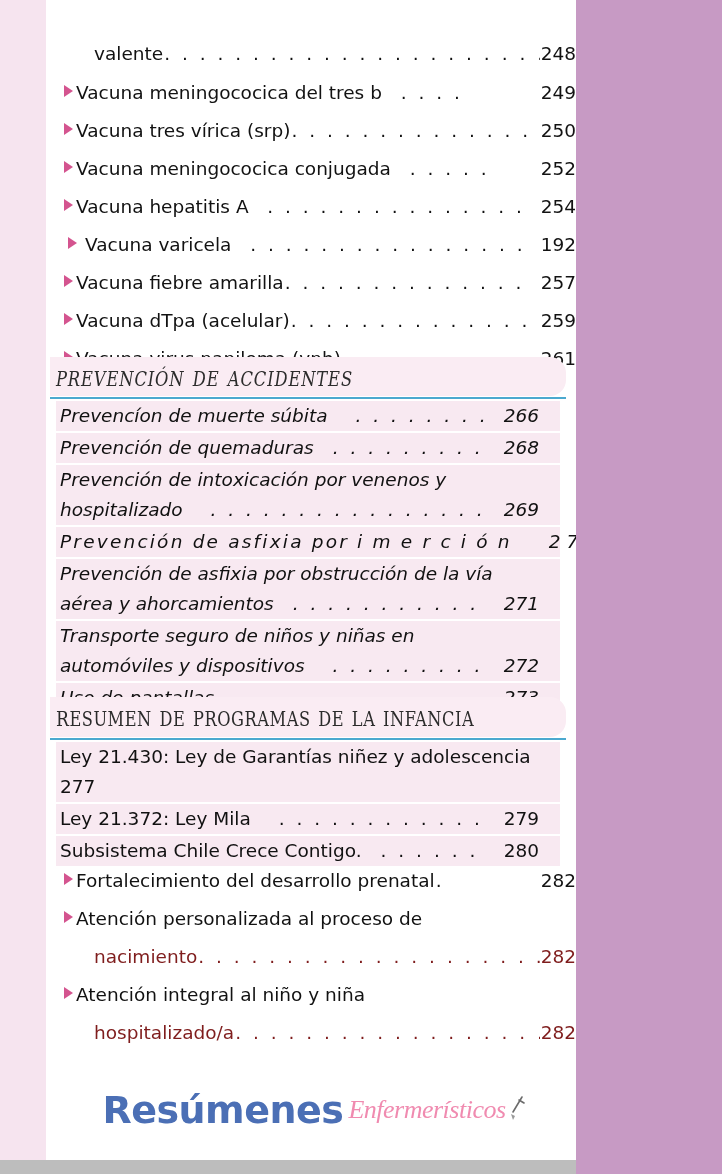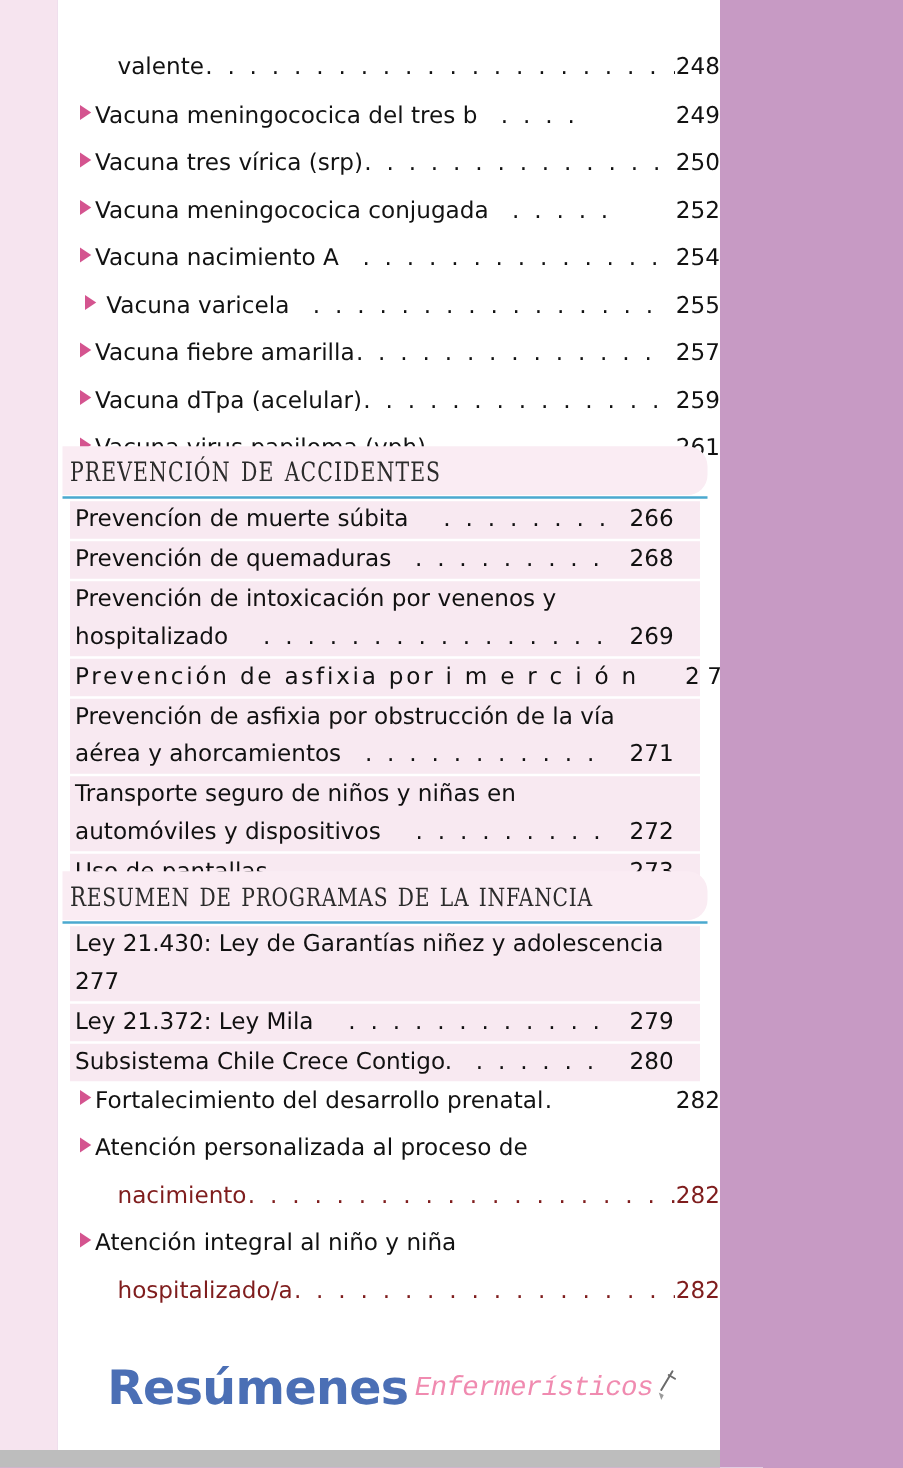--- a/index.html
+++ b/index.html
@@ -102,22 +102,22 @@
   .logo{
     position:absolute;left:46px;bottom:42px;width:537px;
     text-align:center;
   }
   .logo .l1{
     font-family:"DejaVu Sans","Liberation Sans",sans-serif;
     font-weight:bold;font-size:38px;color:#4b6fb5;
     letter-spacing:-0.5px;vertical-align:middle;
   }
   .logo .l2{
-    font-family:Liberation Mono, monospace;
-    font-style:italic;font-size:22px;color:#f08bb0;
+    font-family:Liberation Serif, serif;
+    font-style:italic;font-size:26px;color:#f08bb0;
     letter-spacing:-0.5px;vertical-align:middle;margin-left:5px;
   }
   .logo .syr{display:inline-block;vertical-align:middle;margin-left:1px;}
 </style>
 </head>
 <body>
 
 <div class="page">
 
   <div class="band-left"></div>
@@ -147,30 +147,30 @@
 
     <div class="sub">
       <span class="tri"></span>
       <span class="txt">Vacuna meningococica conjugada</span>
       <span class="dots">&nbsp; . . . . .</span>
       <span class="num">252</span>
     </div>
 
     <div class="sub">
       <span class="tri"></span>
-      <span class="txt">Vacuna nacimiento A</span>
+      <span class="txt">Vacuna hepatitis A</span>
       <span class="dots">&nbsp; . . . . . . . . . . . . . . .</span>
       <span class="num">254</span>
     </div>
 
     <div class="sub" style="padding-left:12px;">
       <span class="tri" style="margin-right:8px;"></span>
       <span class="txt">Vacuna varicela</span>
       <span class="dots">&nbsp; . . . . . . . . . . . . . . . .</span>
-      <span class="num">255</span>
+      <span class="num">192</span>
     </div>
 
     <div class="sub">
       <span class="tri"></span>
       <span class="txt">Vacuna fiebre amarilla</span>
       <span class="dots">. . . . . . . . . . . . . .</span>
       <span class="num">257</span>
     </div>
 
     <div class="sub">
@@ -181,21 +181,21 @@
     </div>
 
     <div class="sub">
       <span class="tri"></span>
       <span class="txt">Vacuna virus papiloma (vph)</span>
       <span class="dots">&nbsp; . . . . . . . . .</span>
       <span class="num">261</span>
     </div>
   </div>
 
-  <div style="position:absolute;left:50px;top:357px;width:530px;">
+  <div style="position:absolute;left:50px;top:357px;width:530px;font-style:italic;">
 
     <div class="sec">
       <div class="sectxt">Prevención de Accidentes</div>
     </div>
     <div class="secline"></div>
 
     <div style="margin-left:6px;margin-top:2px;">
 
       <div class="ent">
         <div class="line">

